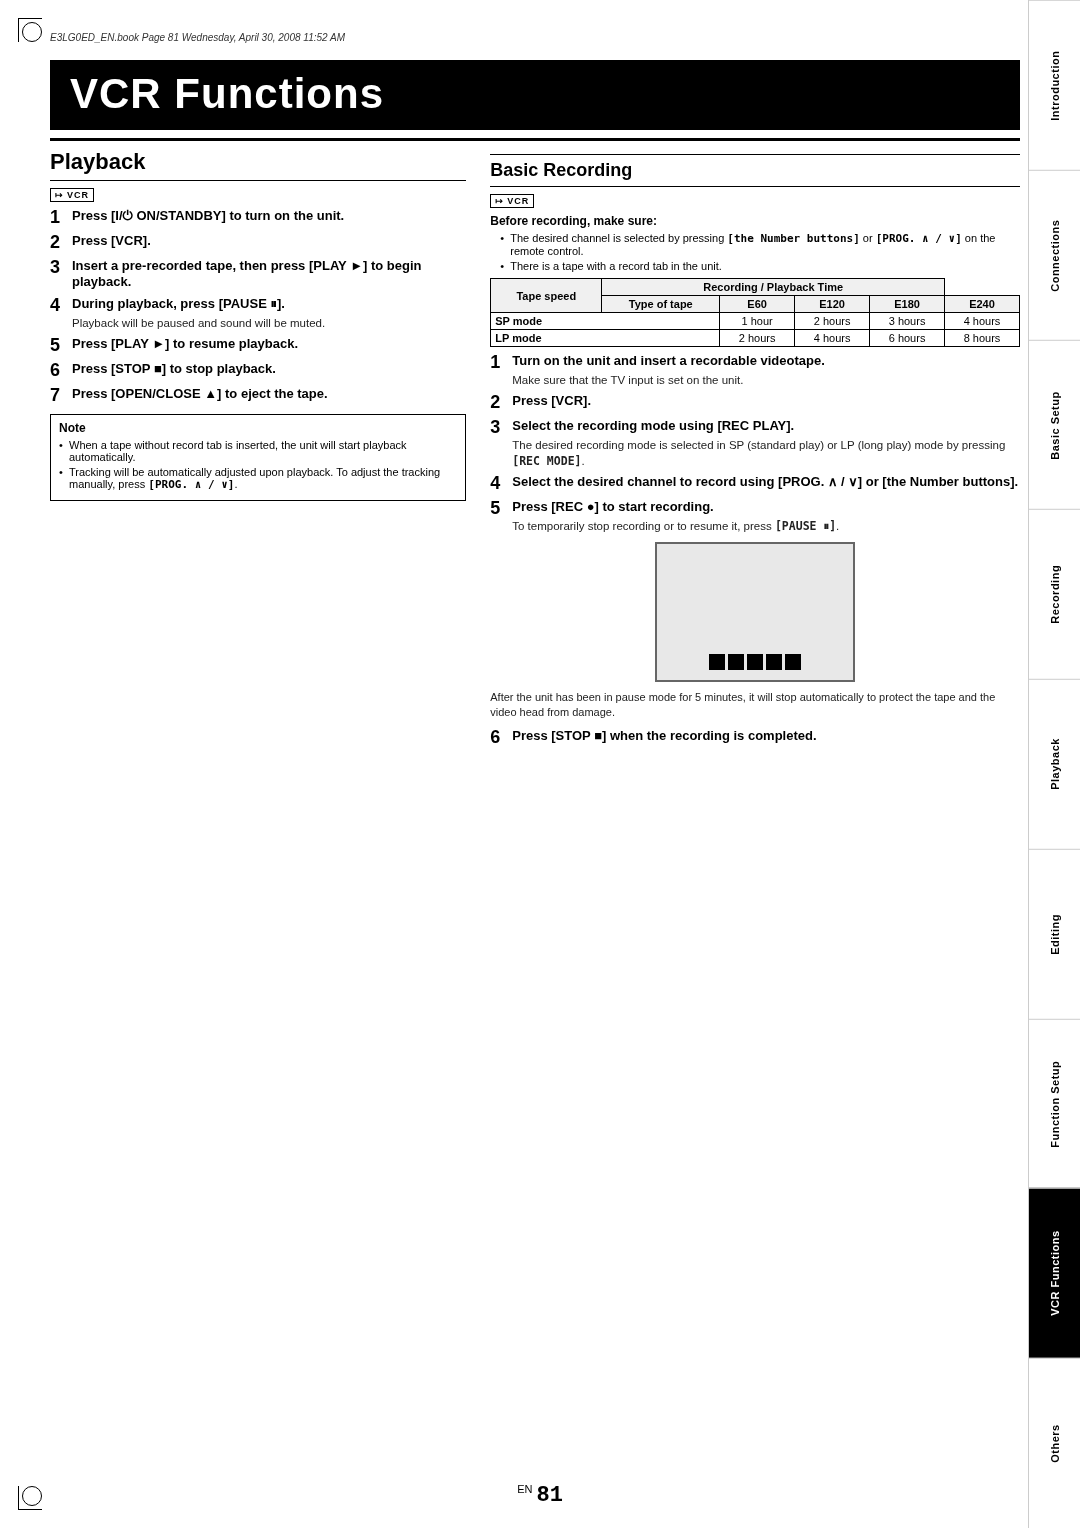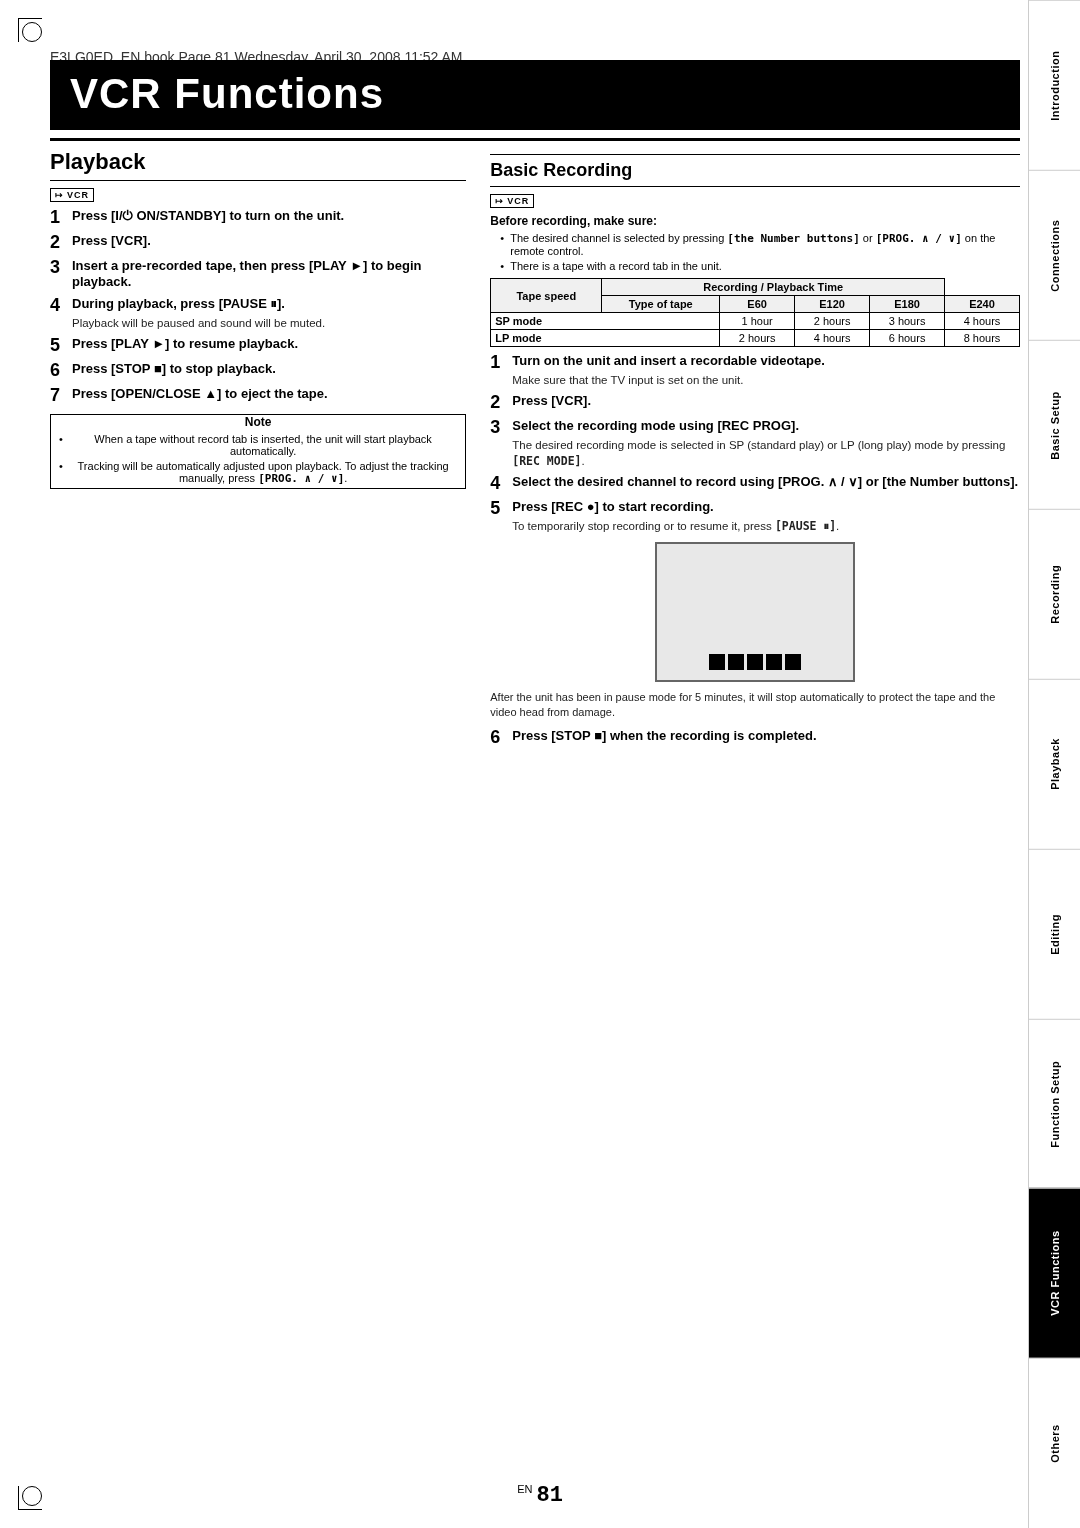--- a/index.html
+++ b/index.html
@@ -68,25 +68,26 @@
     }
 
     .sidebar-tab.active {
       background: #000;
       color: #fff;
     }
 
     
     .top-bar {
       position: absolute;
-      top: 49px;
+      top: 32px;
       left: 50px;
       right: 60px;
-      font-size: 14px;
+      font-size: 10px;
       color: #333;
+      font-style: italic;
     }
 
     
     .main-content {
       position: absolute;
       top: 60px;
       left: 50px;
       right: 60px;
       bottom: 50px;
     }
@@ -182,24 +183,23 @@
     .step-body {
       font-size: 11.5px;
       line-height: 1.4;
       margin-top: 2px;
       color: #222;
     }
 
     
     .note-box {
       border: 1.5px solid #000;
-      padding: 0 8px;
+      padding: 6px 8px;
       margin-top: 8px;
       font-size: 11px;
-      text-align: center;
     }
 
     .note-label {
       font-weight: bold;
       font-size: 12px;
       margin-bottom: 4px;
     }
 
     .note-item {
       margin-bottom: 3px;
@@ -479,21 +479,21 @@
         <div class="step-num">2</div>
         <div class="step-content">
           <div class="step-title">Press [VCR].</div>
         </div>
       </div>
 
       
       <div class="step">
         <div class="step-num">3</div>
         <div class="step-content">
-          <div class="step-title">Select the recording mode using [REC PROG].</div>
+          <div class="step-title">Select the recording mode using [REC PLAY].</div>
           <div class="step-body">The desired recording mode is selected in SP (standard play) or LP (long play) mode by pressing <kbd>[REC MODE]</kbd>.</div>
         </div>
       </div>
 
       
       <div class="step">
         <div class="step-num">4</div>
         <div class="step-content">
           <div class="step-title">Select the desired channel to record using [PROG. ∧ / ∨] or [the Number buttons].</div>
         </div>

